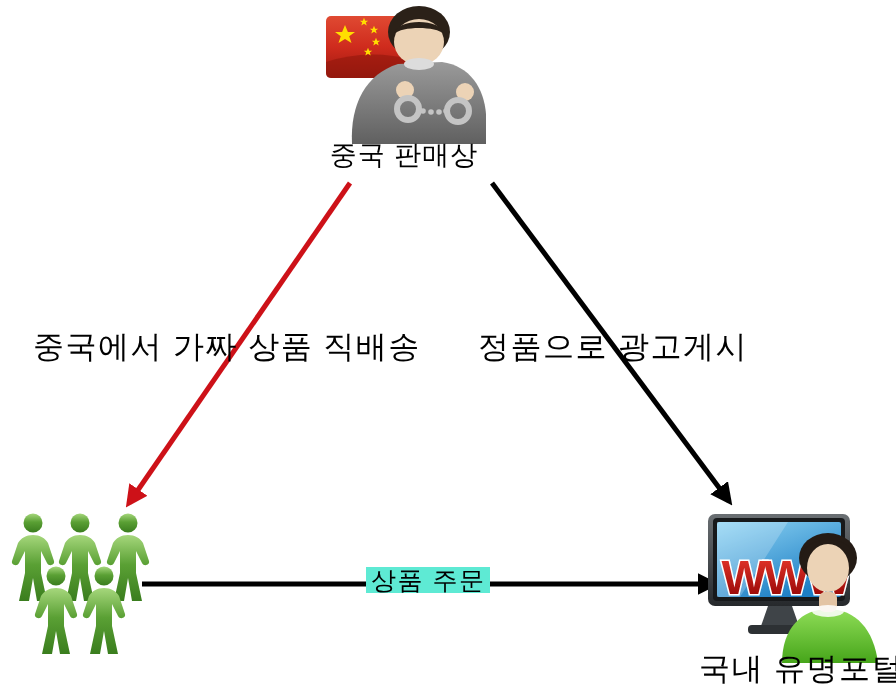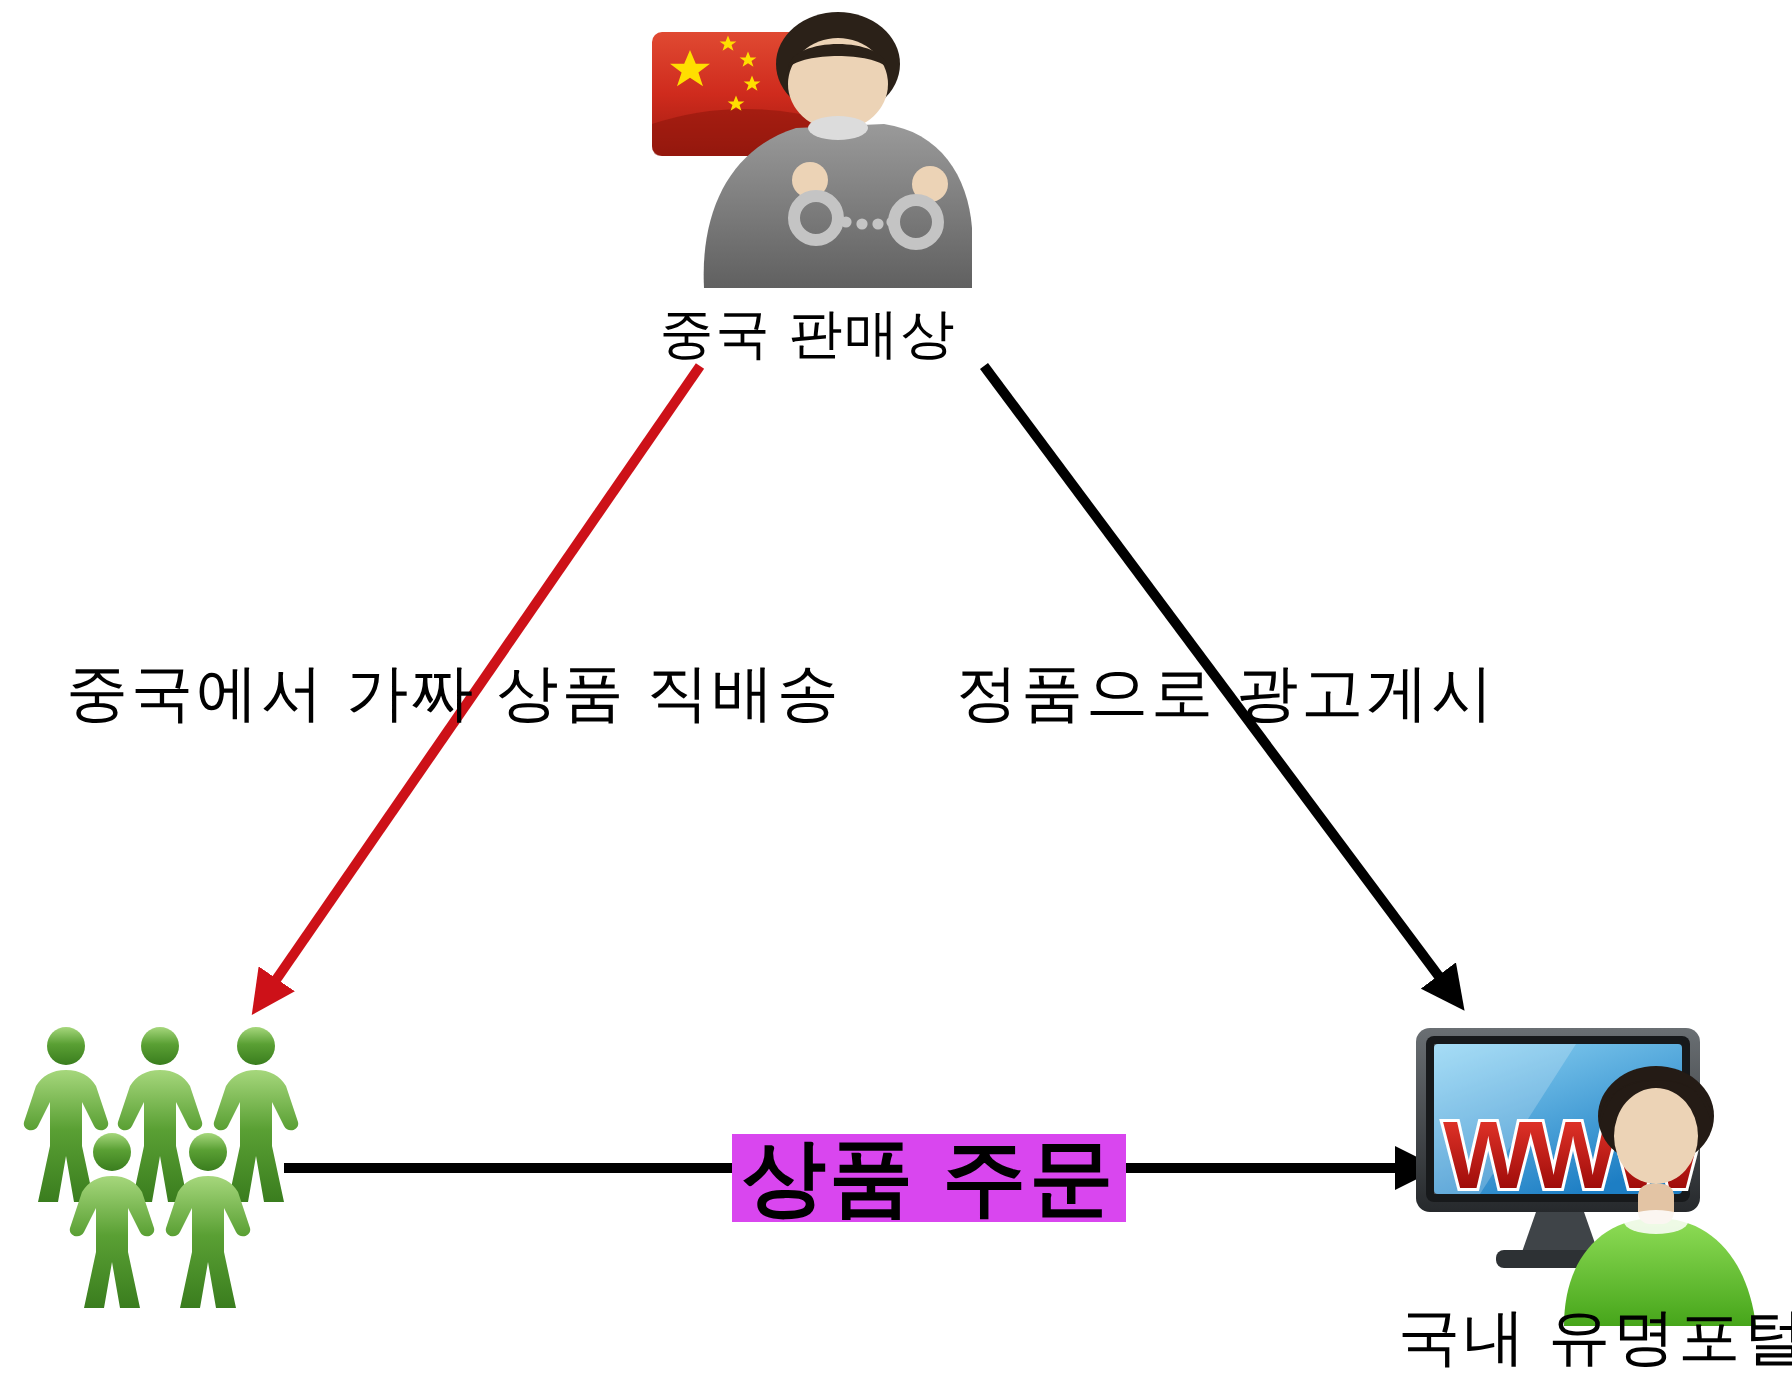--- a/index.html
+++ b/index.html
@@ -6,24 +6,24 @@
   .stage{
     position:relative;width:896px;height:693px;background:#ffffff;overflow:hidden;
     font-family:"Liberation Sans","DejaVu Sans",sans-serif;color:#000;
   }
   .edges{position:absolute;left:0;top:0;z-index:1;}
   .node-icon{position:absolute;z-index:2;}
   .lbl{
     position:absolute;z-index:3;white-space:nowrap;line-height:1.05;
     letter-spacing:1.5px;color:#000;
   }
-  .lbl-top{left:318px;top:141px;width:172px;text-align:center;font-size:27px;letter-spacing:1px;margin-top:12px;}
+  .lbl-top{left:318px;top:141px;width:172px;text-align:center;font-size:27px;letter-spacing:1px;}
   .lbl-edge-left{left:33px;top:331px;font-size:31px;}
   .lbl-edge-right{left:478px;top:331px;font-size:31px;}
-  .lbl-edge-order{left:366px;top:567px;font-size:42px;background:#d946ef;padding:0 5px;font-weight:bold;}
+  .lbl-edge-order{left:366px;top:567px;font-size:25px;background:#5eead4;padding:0 5px;}
   .lbl-buyers{left:33px;top:653px;font-size:31px;}
   .lbl-portal{left:699px;top:653px;font-size:31px;}
   svg text.www{
     font-family:"Liberation Sans","DejaVu Sans",sans-serif;font-weight:bold;
     paint-order:stroke fill;
   }
 </style>
 </head>
 <body>
 

